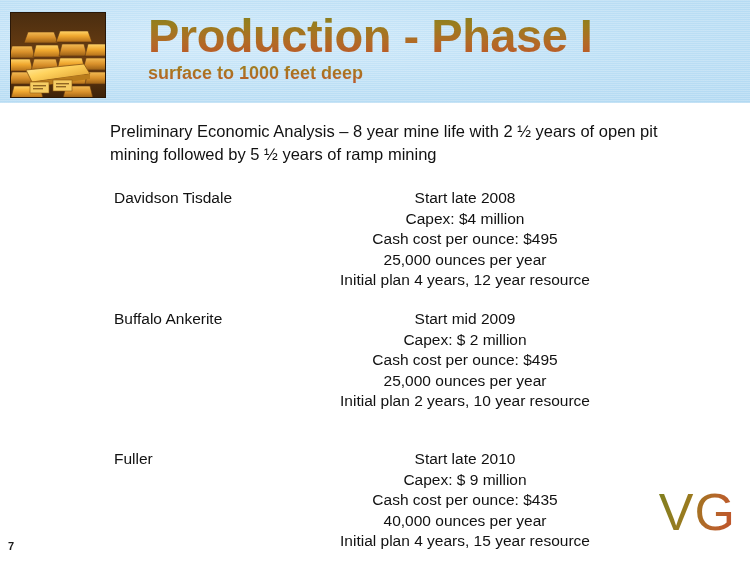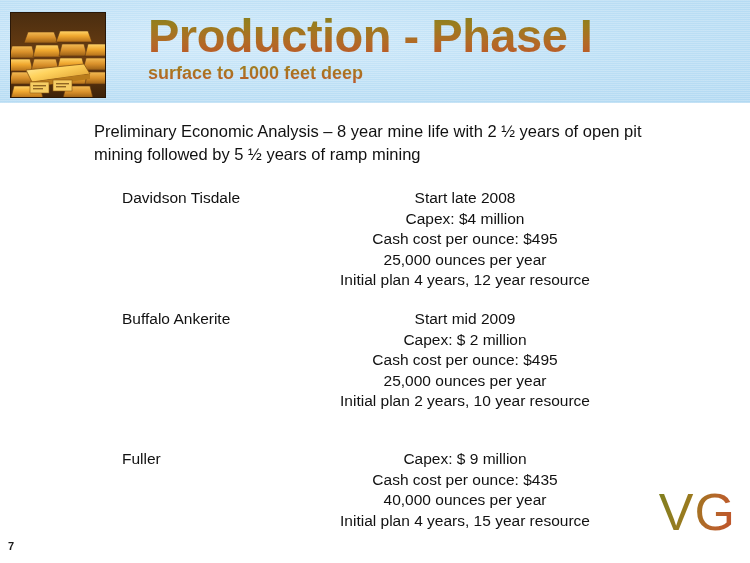--- a/index.html
+++ b/index.html
@@ -80,39 +80,39 @@
     -webkit-background-clip: text;
     background-clip: text;
     color: transparent;
     -webkit-text-fill-color: transparent;
     white-space: nowrap;
   }
 
   
   .intro {
     position: absolute;
-    left: 94px;
+    left: 110px;
     top: 120px;
     width: 560px;
     font-size: 16.5px;
     line-height: 23px;
     color: #111111;
   }
 
   .project-block {
     position: absolute;
     left: 110px;
     width: 560px;
     font-size: 15.5px;
     line-height: 20.6px;
     color: #111111;
   }
   .project-block .label {
     position: absolute;
-    left: 12px;
+    left: 4px;
     top: 0;
     width: 150px;
     white-space: nowrap;
   }
   .project-block .details {
     margin-left: 150px;
     text-align: center;
   }
   .project-block .details .detail-line {
     white-space: nowrap;
@@ -244,20 +244,21 @@
       <div class="detail-line">Capex: $ 2 million</div>
       <div class="detail-line">Cash cost per ounce: $495</div>
       <div class="detail-line">25,000 ounces per year</div>
       <div class="detail-line">Initial plan 2 years, 10 year resource</div>
     </div>
   </div>
 
   <div class="project-block" id="block-2">
     <div class="label">Fuller</div>
     <div class="details">
+      <div class="detail-line">Start late 2010</div>
       <div class="detail-line">Capex: $ 9 million</div>
       <div class="detail-line">Cash cost per ounce: $435</div>
       <div class="detail-line">40,000 ounces per year</div>
       <div class="detail-line">Initial plan 4 years, 15 year resource</div>
     </div>
   </div>
 
   <div class="vg-logo">VG</div>
 
   <div class="page-number">7</div>

